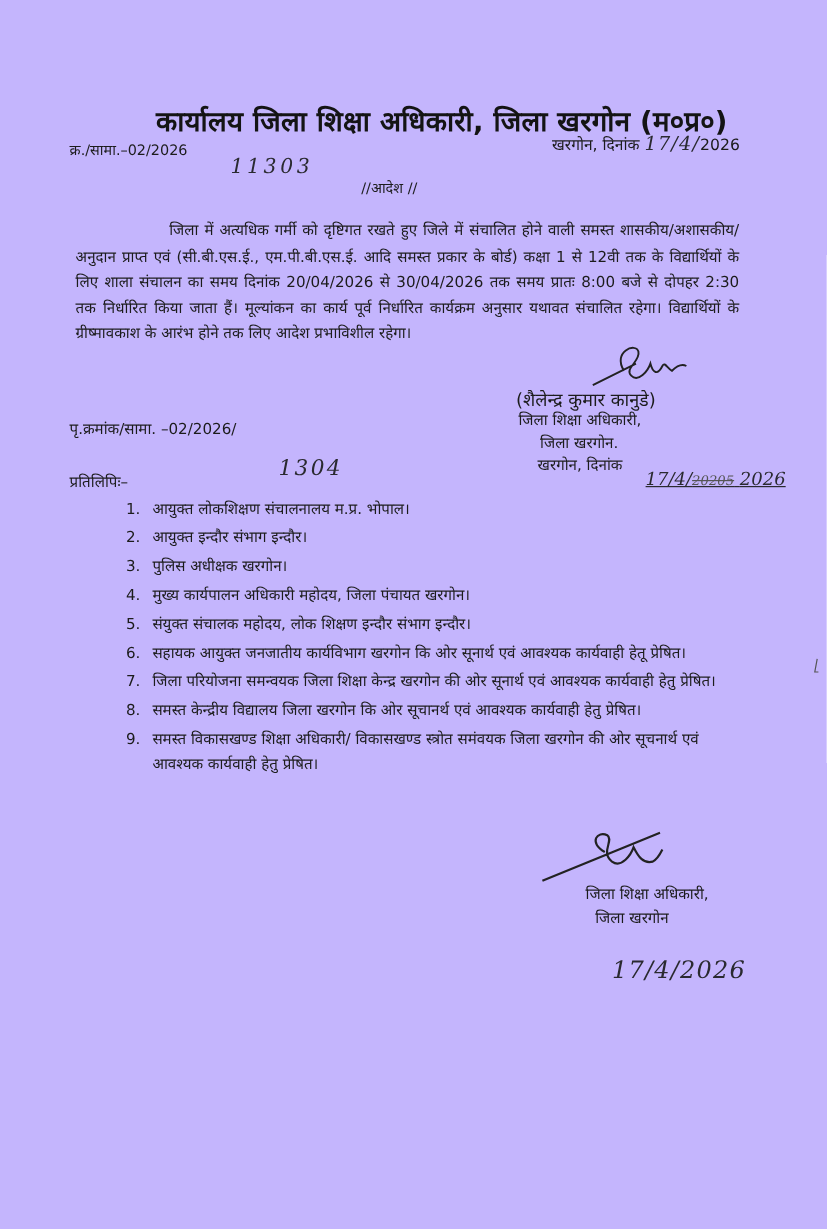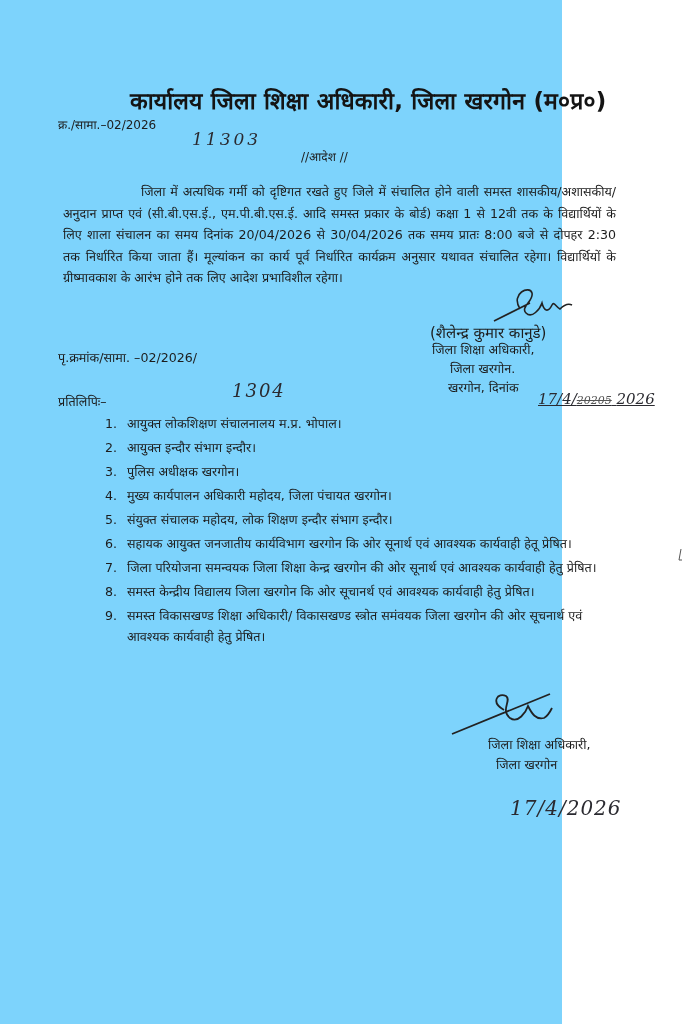--- a/index.html
+++ b/index.html
@@ -1,18 +1,18 @@
 <!DOCTYPE html>
 <html><head>
   <meta charset="utf-8">
   <style>
     * { margin: 0; padding: 0; box-sizing: border-box; }
     html, body { width: 689px; height: 1024px; background: #ffffff; overflow: hidden; }
     body { position: relative; font-family: "DejaVu Sans", "Liberation Sans", sans-serif; color: #1c1c1c; }
-    .page { position: absolute; left: 0; top: 0; width: 562px; height: 1024px; background: #7dd3fc; }
+    .page { position: absolute; left: 0; top: 0; width: 689px; height: 1024px; background: #c4b5fd; }
     .abs { position: absolute; white-space: nowrap; }
 
     .title { left: 130px; top: 84px; font-size: 23px; font-weight: bold; letter-spacing: 0.2px; color: #141414; }
     .ref-no { left: 58px; top: 116px; font-size: 12px; }
     .hand { font-family: "DejaVu Serif", serif; font-style: italic; color: #2a2a30; margin-top: 16px; }
     .ref-hand { left: 192px; top: 113px; font-size: 17px; letter-spacing: 3px; }
     .place-date { left: 460px; top: 110px; font-size: 13px; }
     .date-hand { font-size: 16px; letter-spacing: 1px; }
     .order-heading { left: 301px; top: 148px; font-size: 12px; }
 
@@ -48,20 +48,24 @@
 </head>
 <body>
 
 <div class="page">
 
   <div class="abs title">कार्यालय जिला शिक्षा अधिकारी, जिला खरगोन (म०प्र०)</div>
 
   <div class="abs ref-no">क्र./सामा.–02/2026</div>
   <div class="abs hand ref-hand">11303</div>
 
+  <div class="abs place-date">
+    <span>खरगोन, दिनांक</span>
+    <span class="hand date-hand">17/4/</span><span>2026</span>
+  </div>
 
   <div class="abs order-heading">//आदेश //</div>
 
   <div class="abs body-para"><span class="indent"></span><span>जिला में अत्यधिक गर्मी को दृष्टिगत रखते हुए जिले में संचालित होने वाली समस्त शासकीय/अशासकीय/अनुदान प्राप्त एवं (सी.बी.एस.ई., एम.पी.बी.एस.ई. आदि समस्त प्रकार के बोर्ड) कक्षा 1 से 12वी तक के विद्यार्थियों के लिए शाला संचालन का समय दिनांक 20/04/2026 से 30/04/2026 तक समय प्रातः 8:00 बजे से दोपहर 2:30 तक निर्धारित किया जाता हैं। मूल्यांकन का कार्य पूर्व निर्धारित कार्यक्रम अनुसार यथावत संचालित रहेगा। विद्यार्थियों के ग्रीष्मावकाश के आरंभ होने तक लिए आदेश प्रभाविशील रहेगा।</span></div>
 
   <div class="abs sig-block">
     <svg class="sig-squiggle" viewBox="0 0 90 40">
       <path d="M4 38 L40 20 M30 26 C20 10,40 2,42 10 C44 18,30 24,36 30 C42 36,50 26,52 20 C54 28,58 30,62 22 C64 18,66 24,70 26 C74 22,78 20,82 22" fill="none" stroke="#222" stroke-width="1.6"></path>
     </svg>
     <div class="sig-name">(शैलेन्द्र कुमार कानुडे)</div>

